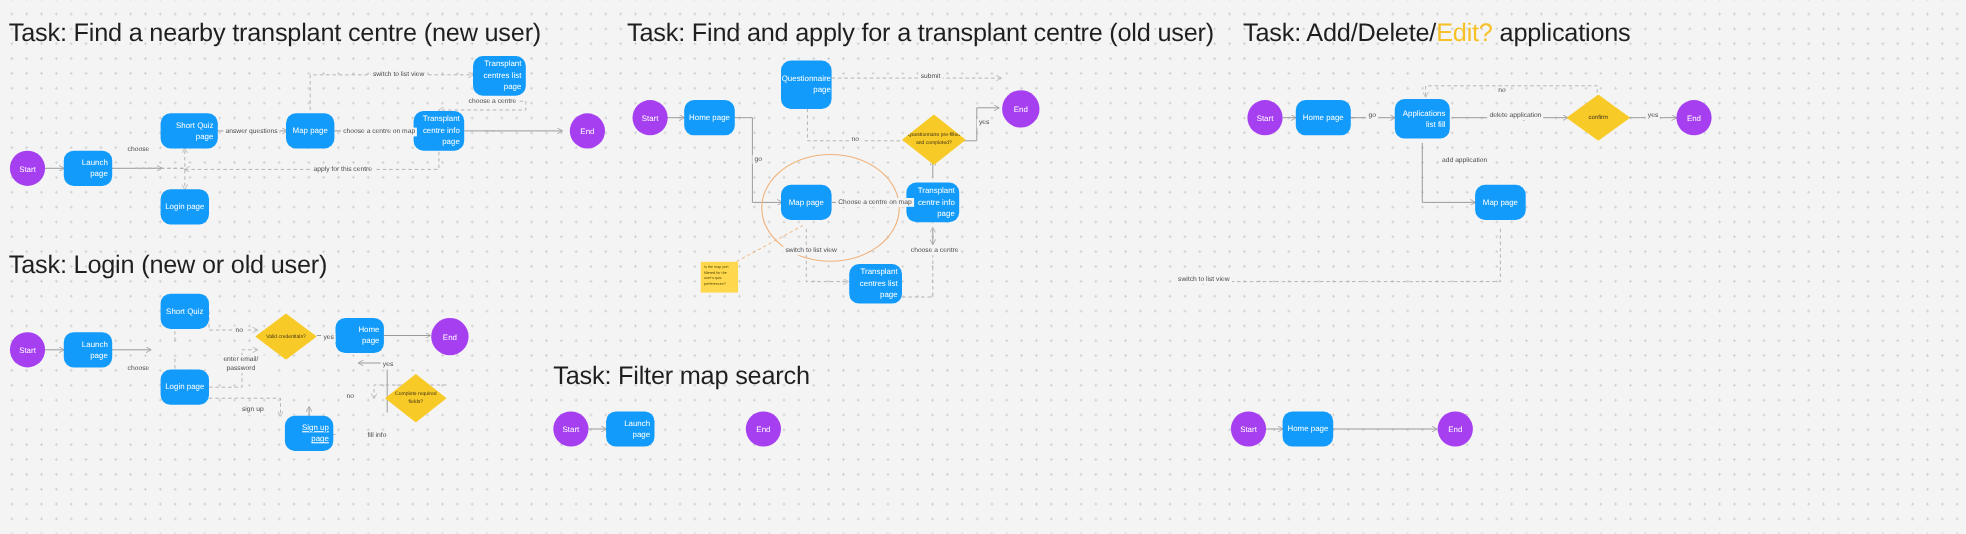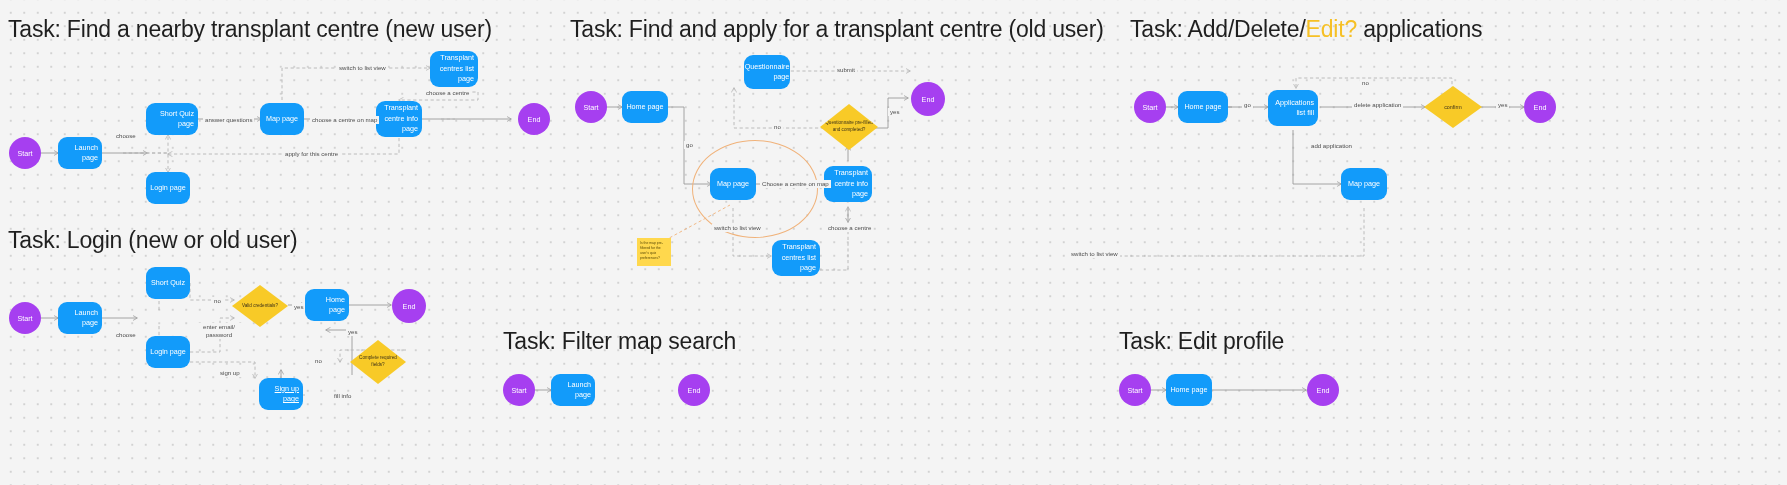--- a/index.html
+++ b/index.html
@@ -186,41 +186,40 @@
 
   <div class="note" style="left:637px;top:238px;width:28px;height:22px;">Is the map pre-filtered for the user's quiz preferences?</div>
 
   <div class="title" style="left:8px;top:16px;">Task: Find a nearby transplant centre (new user)</div>
   <div class="title" style="left:570px;top:16px;">Task: Find and apply for a transplant centre (old user)</div>
   <div class="title" style="left:1130px;top:16px;">
     <span>Task: Add/Delete/</span><span class="hl">Edit?</span><span> applications</span>
   </div>
   <div class="title" style="left:8px;top:227px;">Task: Login (new or old user)</div>
   <div class="title" style="left:503px;top:328px;">Task: Filter map search</div>
-  <div class="title" style="left:1119px;top:328px;">Task: Edit profile</div>
 
   <div class="node circle" style="left:9px;top:137px;width:32px;height:32px;">Start</div>
   <div class="node box" style="left:58px;top:137px;width:44px;height:32px;">Launch page</div>
   <div class="node box" style="left:146px;top:103px;width:52px;height:32px;">Short Quiz page</div>
   <div class="node box" style="left:146px;top:172px;width:44px;height:32px;">Login page</div>
   <div class="node box" style="left:260px;top:103px;width:44px;height:32px;">Map page</div>
   <div class="node box" style="left:430px;top:51px;width:48px;height:36px;">Transplant centres list page</div>
   <div class="node box" style="left:376px;top:101px;width:46px;height:36px;">Transplant centre info page</div>
   <div class="node circle" style="left:518px;top:103px;width:32px;height:32px;">End</div>
 
   <div class="elabel" style="left:114px;top:132px;">choose</div>
   <div class="elabel" style="left:203px;top:116px;">answer questions</div>
   <div class="elabel" style="left:310px;top:116px;">choose a centre on map</div>
   <div class="elabel" style="left:337px;top:64px;">switch to list view</div>
   <div class="elabel" style="left:424px;top:89px;">choose a centre</div>
   <div class="elabel" style="left:283px;top:150px;">apply for this centre</div>
 
   <div class="node circle" style="left:575px;top:91px;width:32px;height:32px;">Start</div>
   <div class="node box" style="left:622px;top:91px;width:46px;height:32px;">Home page</div>
-  <div class="node box" style="left:744px;top:55px;width:46px;height:34px;">Questionnaire page</div>
+  <div class="node box" style="left:710px;top:55px;width:46px;height:44px;">Questionnaire page</div>
   <div class="node circle" style="left:911px;top:82px;width:34px;height:34px;">End</div>
   <div class="node box" style="left:710px;top:168px;width:46px;height:32px;">Map page</div>
   <div class="node box" style="left:824px;top:166px;width:48px;height:36px;">Transplant centre info page</div>
   <div class="node box" style="left:772px;top:240px;width:48px;height:36px;">Transplant centres list page</div>
 
   <div class="diamond-wrap" style="left:820px;top:104px;width:58px;height:46px;">
     <div class="diamond">
         <span>Questionnaire pre-filled and completed?</span>
       </div>
   </div>

